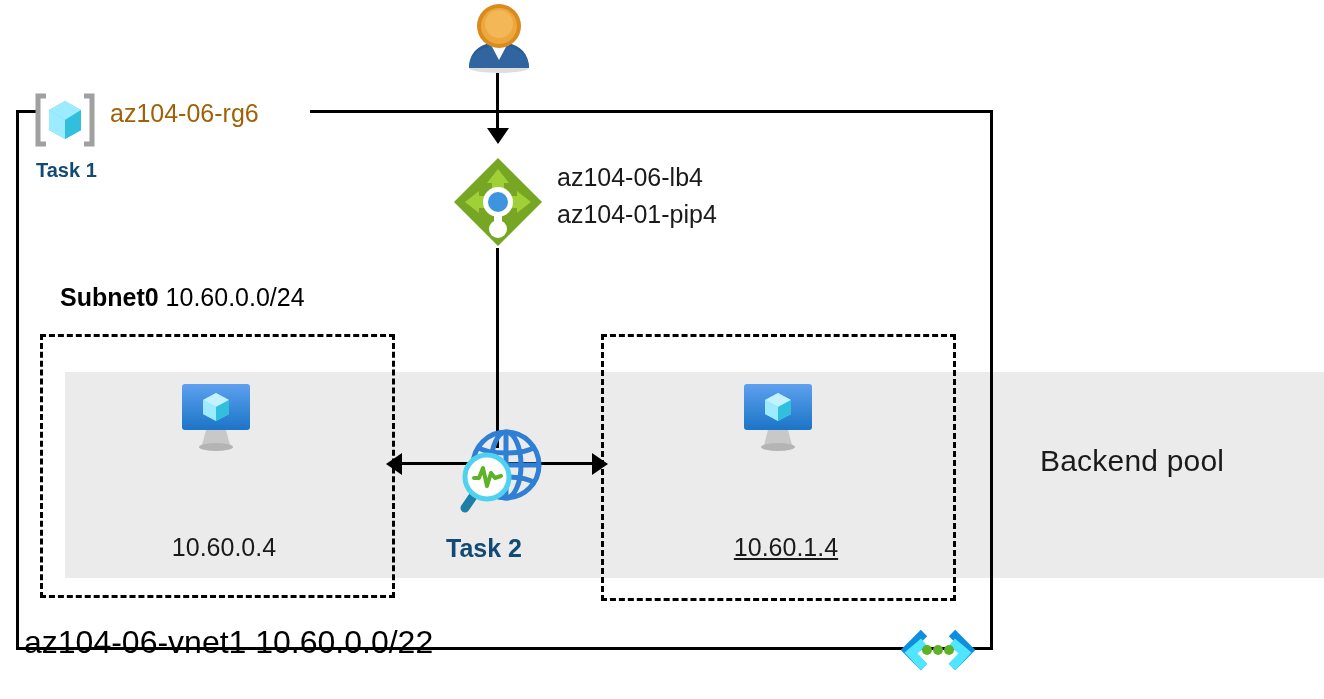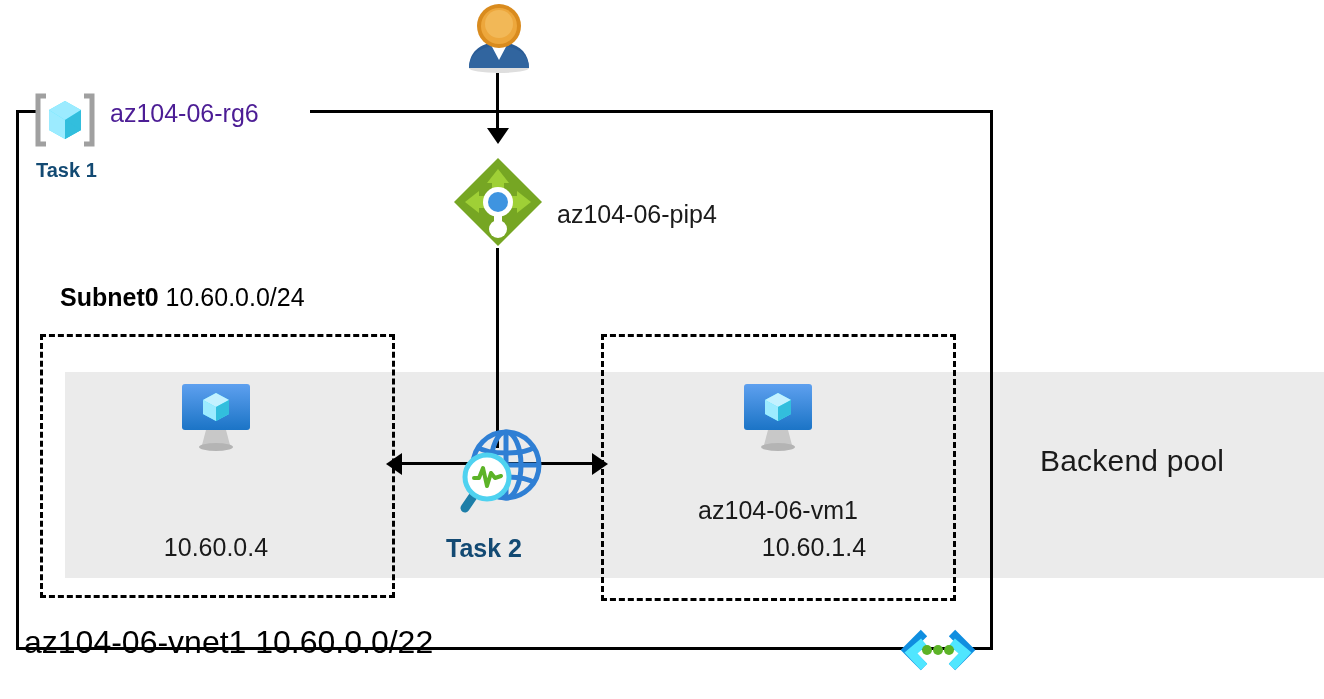--- a/index.html
+++ b/index.html
@@ -41,21 +41,21 @@
   #rg-left   { left: 16px;  top: 110px; width: 3px;   height: 540px; }
   #rg-right  { left: 990px; top: 110px; width: 3px;   height: 540px; }
   #rg-top-a  { left: 16px;  top: 110px; width: 22px;  height: 3px; }
   #rg-top-b  { left: 310px; top: 110px; width: 683px; height: 3px; }
   #rg-bottom { left: 16px;  top: 647px; width: 977px; height: 3px; }
 
   
   #rg-icon { left: 33px; top: 92px; width: 64px; height: 56px; }
   #rg-label {
     left: 110px; top: 99px;
-    font-size: 25px; color: #4c1d95; white-space: nowrap;
+    font-size: 25px; color: #a16207; white-space: nowrap;
   }
   #task1-label {
     left: 36px; top: 159px;
     font-size: 20px; font-weight: bold; color: #134a73;
     white-space: nowrap;
     text-align: center;
   }
 
   
   #user-icon { left: 459px; top: 2px; width: 80px; height: 72px; }
@@ -87,25 +87,25 @@
   }
   .subnet-title b { font-weight: bold; }
   #subnet0-title { left: 60px;  top: 283px; text-align: right; }
   #subnet1-title { left: 622px; top: 283px; }
 
   
   .vm-icon { width: 76px; height: 72px; }
   #vm0-icon { left: 178px; top: 381px; }
   #vm1-icon { left: 740px; top: 381px; }
   .vm-name { font-size: 25px; color:#1a1a1a; white-space: nowrap; text-align:center; }
-  .vm-ip   { font-size: 25px; color:#1a1a1a; white-space: nowrap; text-align:center; }
+  .vm-ip   { font-size: 25px; color:#1a1a1a; white-space: nowrap; text-align:center;padding-left:8px; }
   #vm0-name { left: 66px;  top: 496px; width: 300px; }
   #vm0-ip   { left: 66px;  top: 533px; width: 300px; }
   #vm1-name { left: 628px; top: 496px; width: 300px; }
-  #vm1-ip   { left: 664px; top: 533px; width: 300px; }
+  #vm1-ip   { left: 628px; top: 533px; width: 300px; text-decoration: underline; }
 
   
   #nw-arrow-line { left: 398px; top: 462px; width: 196px; height: 3px; background:#000; }
   #nw-arrow-left {
     left: 386px; top: 453px; width:0; height:0;
     border-top: 11px solid transparent;
     border-bottom: 11px solid transparent;
     border-right: 16px solid #000;
   }
   #nw-arrow-right {
@@ -183,21 +183,22 @@
         <rect x="41" y="26" width="12" height="16"></rect>
         <rect x="28" y="41" width="16" height="12"></rect>
         <rect x="50" y="41" width="16" height="12"></rect>
       </g>
       <circle cx="47" cy="47" r="15" fill="#ffffff"></circle>
       <circle cx="47" cy="47" r="10" fill="#3f94e0"></circle>
       <rect x="43" y="58" width="8" height="14" fill="#ffffff"></rect>
       <circle cx="47" cy="74" r="9" fill="#ffffff"></circle>
     </svg>
   </div>
-  <div id="lb-label-2" class="abs">az104-06-pip4</div>
+  <div id="lb-label-1" class="abs">az104-06-lb4</div>
+  <div id="lb-label-2" class="abs">az104-01-pip4</div>
   <div id="lb-down-line" class="abs"></div>
 
   <div id="subnet0-box" class="abs subnet-box"></div>
   <div id="subnet0-title" class="abs subnet-title"><b>Subnet0</b> <span>10.60.0.0/24</span></div>
 
   <div id="vm0-icon" class="abs vm-icon">
     <svg viewBox="0 0 76 72" width="76" height="72">
       <defs>
         <linearGradient id="vmg0" x1="0" y1="0" x2="0" y2="1">
           <stop offset="0" stop-color="#5ea0ef"></stop>
@@ -231,21 +232,20 @@
       <path d="M28 49 L48 49 L52 64 L24 64 Z" fill="#c8c8c8"></path>
       <ellipse cx="38" cy="66" rx="17" ry="4" fill="#b4b4b4"></ellipse>
       <g transform="translate(38,26)">
         <polygon points="0,-14 13,-7 13,7 0,14 -13,7 -13,-7" fill="#50e6ff"></polygon>
         <polygon points="0,-14 13,-7 0,0 -13,-7" fill="#c3f1ff"></polygon>
         <polygon points="0,0 13,-7 13,7 0,14" fill="#32bedd"></polygon>
         <polygon points="0,0 -13,-7 -13,7 0,14" fill="#9cebff"></polygon>
       </g>
     </svg>
   </div>
-  <div id="vm1-name" class="abs vm-name">az104-06-vm1</div>
   <div id="vm1-ip" class="abs vm-ip">10.60.1.4</div>
 
   <div id="nw-arrow-line" class="abs"></div>
   <div id="nw-arrow-left" class="abs"></div>
   <div id="nw-arrow-right" class="abs"></div>
 
   <div id="nw-icon" class="abs">
     <svg viewBox="0 0 96 96" width="96" height="96">
       <g>
         <circle cx="55" cy="41" r="33" fill="none" stroke="#2f7fd4" stroke-width="5"></circle>

